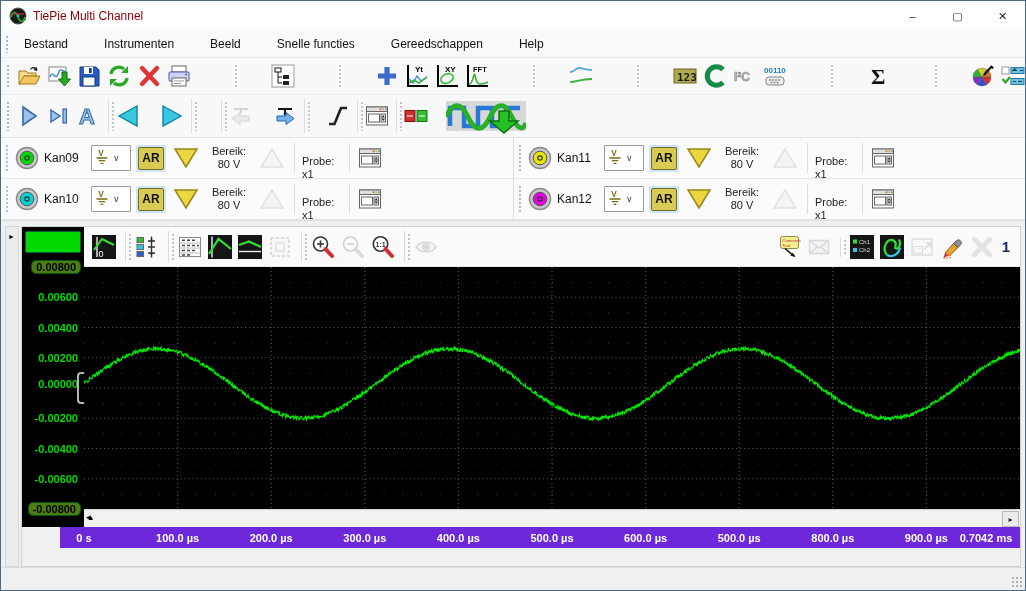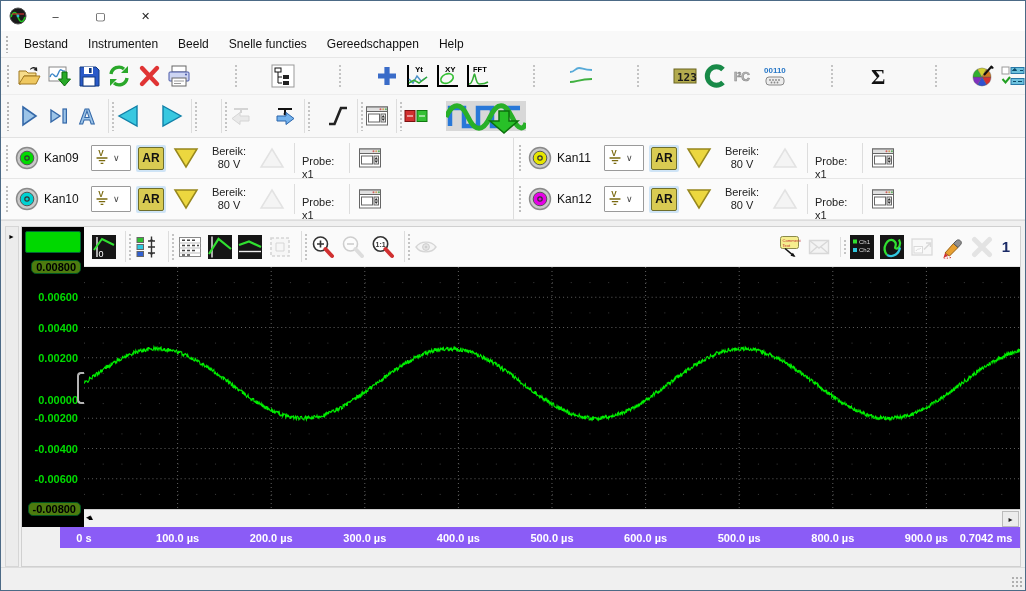--- a/index.html
+++ b/index.html
@@ -5,21 +5,21 @@
   html,body{margin:0;padding:0;background:#777;font-family:"Liberation Sans",sans-serif;}
   #win{width:1026px;height:591px;background:#f0f0f0;border:1px solid #4c6a86;box-sizing:border-box;
        display:flex;flex-direction:column;overflow:hidden;position:relative;}
   
   .titlebar{height:30px;background:#fff;display:flex;align-items:center;flex:0 0 auto;}
   .appicon{width:18px;height:18px;margin:0 6px 0 8px;flex:0 0 auto;}
   .apptitle{font-size:12px;color:#8b0000;flex:1 1 auto;}
   .wbtns{display:flex;height:100%;}
   .wbtn{width:45px;height:100%;display:flex;align-items:center;justify-content:center;font-size:11px;color:#222;}
   
-  .menubar{height:26px;background:#f9f9f9;display:flex;align-items:center;gap:2px;padding-left:14px;
+  .menubar{height:26px;background:#f9f9f9;display:flex;align-items:center;gap:18px;padding-left:14px;
            border-bottom:1px solid #e6e6e6;flex:0 0 auto;position:relative;}
   .menubar:before{content:"";position:absolute;left:4px;top:4px;bottom:4px;width:4px;
       background-image:radial-gradient(#b5b5b5 1px,transparent 1.2px);background-size:4px 4px;}
   .menu-item{font-size:12px;color:#111;padding:4px 9px;}
   
   .tb{background:#f8f8f8;display:flex;align-items:center;flex:0 0 auto;position:relative;padding-left:14px;}
   .tb:before{content:"";position:absolute;left:5px;top:6px;bottom:6px;width:4px;
       background-image:radial-gradient(#b5b5b5 1px,transparent 1.2px);background-size:4px 4px;}
   #tb1{height:36px;border-bottom:1px solid #ededed;gap:33px;}
   #tb2{height:42px;border-bottom:1px solid #e2e2e2;}
@@ -86,41 +86,42 @@
             padding:0 6px;gap:2px;}
   .gtoolbar .right{margin-left:auto;display:flex;align-items:center;gap:2px;}
   .gnum{font-size:15px;font-weight:bold;color:#1a2a66;margin:0 4px;}
   .plotwrap{grid-column:2;grid-row:2;background:#000;position:relative;min-width:0;}
   .plotwrap svg{position:absolute;inset:0;width:100%;height:100%;}
   .scrollstrip{grid-column:2;grid-row:3;background:#f2f2f2;border-top:1px solid #cfcfcf;position:relative;}
   .trigmark{position:absolute;left:2px;top:2px;font-size:9px;color:#000;letter-spacing:-2px;}
   .stripbtn{position:absolute;right:1px;top:1px;width:15px;height:14px;background:#ececec;border:1px solid #bbb;
             font-size:8px;display:flex;align-items:center;justify-content:center;color:#222;}
   .xband{grid-column:1/3;grid-row:4;background:#f0f0f0;position:relative;}
-  .xbandinner{position:absolute;left:38px;right:0;top:0;bottom:1px;background:#8b5cf6;text-align:right;}
+  .xbandinner{position:absolute;left:38px;right:0;top:0;bottom:1px;background:#6d28d9;text-align:right;}
   .xtick{position:absolute;top:50%;transform:translate(-50%,-50%);font-size:11px;font-weight:bold;color:#fff;white-space:nowrap;}
   
   .statusbar{height:22px;background:#f0f0f0;border-top:1px solid #dcdcdc;flex:0 0 auto;position:relative;}
   .grip{position:absolute;right:2px;bottom:2px;width:12px;height:12px;
         background-image:radial-gradient(#b0b0b0 1.2px,transparent 1.4px);background-size:4px 4px;background-position:bottom right;}
 </style>
 </head>
 <body>
 
 <div id="win">
 
   <div class="titlebar">
     <span class="appicon">
       <svg viewBox="0 0 18 18">
           <circle cx="9" cy="9" r="8" fill="#1a1a1a" stroke="#555"></circle>
           <path d="M2 10c2-6 5-6 7 0s5 6 7 0" stroke="#20c020" stroke-width="1.6" fill="none"></path>
           <path d="M3 7h12" stroke="#d03030" stroke-width="1.2"></path>
           <circle cx="9" cy="9" r="1.4" fill="#30b8d8"></circle>
         </svg>
     </span>
+    <span class="apptitle">TiePie Multi Channel</span>
     <span class="wbtns">
       <span class="wbtn">–</span>
       <span class="wbtn">▢</span>
       <span class="wbtn">✕</span>
     </span>
   </div>
 
   <div class="menubar" id="menubar">
       <span class="menu-item">Bestand</span>
       <span class="menu-item">Instrumenten</span>
@@ -634,21 +635,21 @@
         <span class="arr">►</span>
       </div>
     <div class="gpanel">
       <div class="yaxiscol">
         <div class="yheader"></div>
         <div class="ylabels" id="ylabels">
             <span class="ylab boxed" style="top:0px">0.00800</span>
             <span class="ylab" style="top:30.25px">0.00600</span>
             <span class="ylab" style="top:60.5px">0.00400</span>
             <span class="ylab" style="top:90.75px">0.00200</span>
-            <span class="ylab" style="top:133px">0.00000</span>
+            <span class="ylab" style="top:117px">0.00000</span>
             <span class="ylab" style="top:151.25px">-0.00200</span>
             <span class="ylab" style="top:181.5px">-0.00400</span>
             <span class="ylab" style="top:211.75px">-0.00600</span>
             <span class="ylab boxed" style="top:242px">-0.00800</span>
             <span class="trigbracket" style="top:121px"></span>
           </div>
       </div>
       <div class="gtoolbar" id="gtoolbar">
           <span class="tbgroup">
             <span class="tbi">

